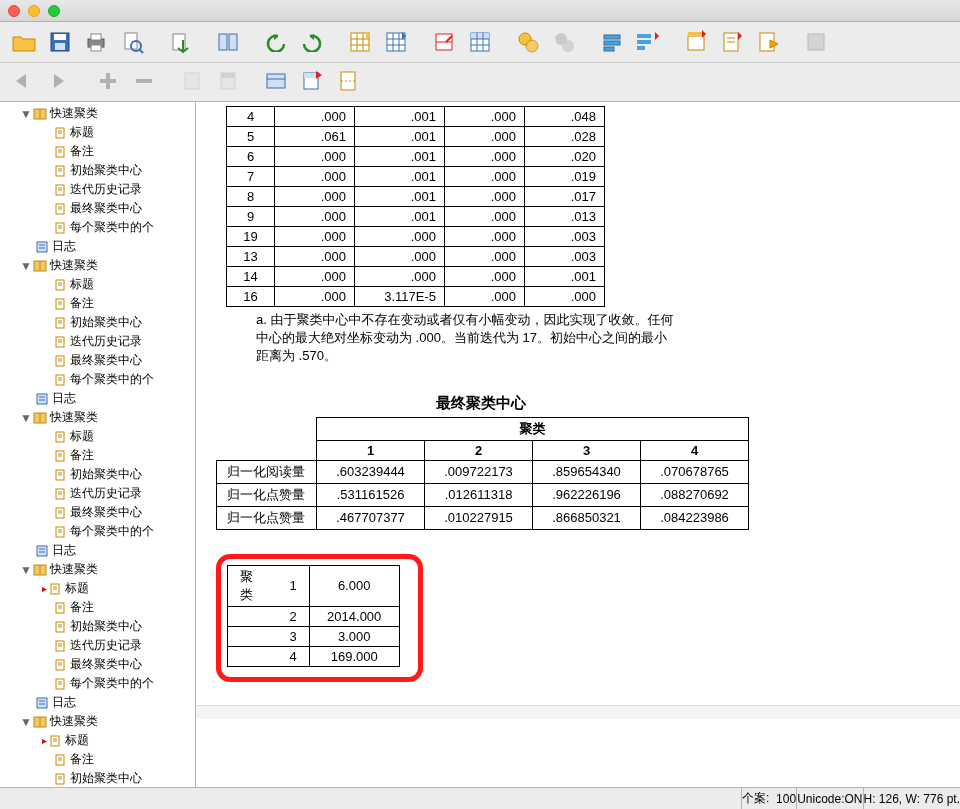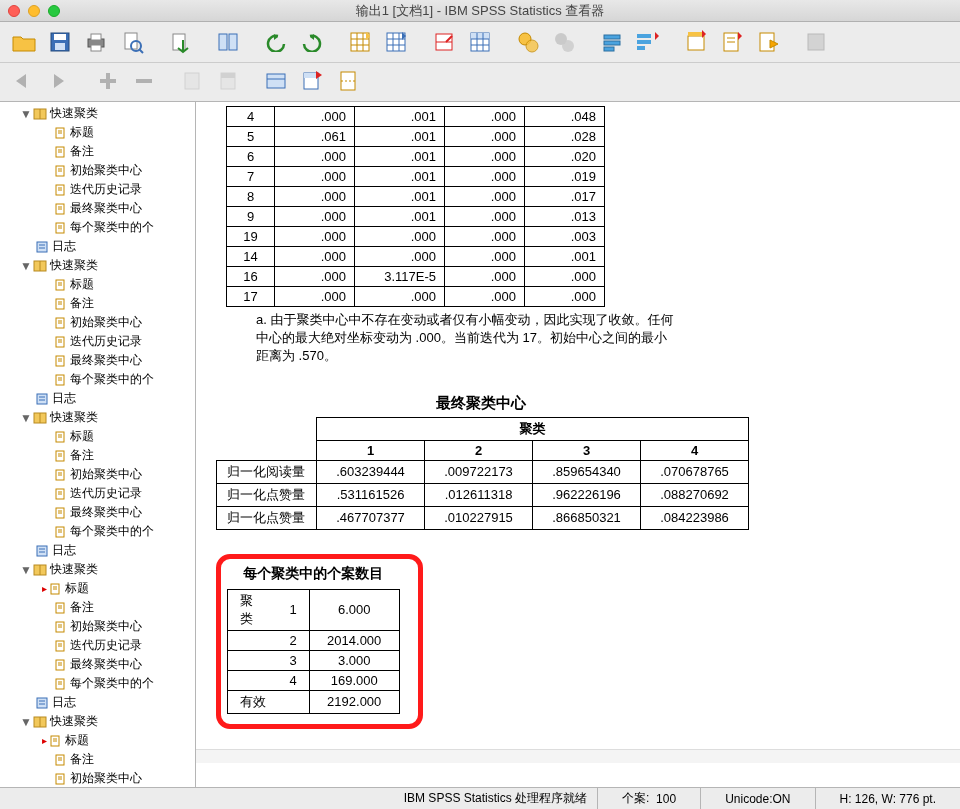--- a/index.html
+++ b/index.html
@@ -39,36 +39,35 @@
   .highlight-wrap { display:inline-block; border:5px solid #ff1a1a; border-radius:14px; padding:6px 18px 10px 6px; margin-top:24px; }
   .cases-title { font-family:"SimSun","Songti SC",serif; font-weight:bold; font-size:14px; text-align:center; margin-bottom:6px;}
   table.cases { border-collapse:collapse; font-family:Arial,sans-serif; font-size:13px;}
   table.cases td { border:1px solid #000; padding:2px 12px; }
   table.cases td.lab { font-family:"SimSun","Songti SC",serif; text-align:left;}
   table.cases td.num { text-align:center; font-variant-numeric:tabular-nums;}
   table.cases td.idx { text-align:center; border-left:none;}
   table.cases td.lab0 { border-right:none;}
   .statusbar { height:22px; background:#ececec; border-top:1px solid #b5b5b5; display:flex; align-items:center; font-size:12px; }
   .statusbar .spacer { flex:1; }
-  .statusbar .cell { padding:0 24px; border-left:1px solid #b5b5b5; height:100%; display:flex; align-items:center;}
+  .statusbar .cell { padding:0 0; border-left:1px solid #b5b5b5; height:100%; display:flex; align-items:center;}
   .statusbar .msg { padding:0 10px; }
   .scrollbar-h { height:14px; background:#f4f4f4; border-top:1px solid #ddd;}
 </style>
 </head>
 <body>
 
 <div class="window">
 
   <div class="titlebar">
     <div class="traffic">
       <div class="tl red"></div>
       <div class="tl yel"></div>
       <div class="tl grn"></div>
     </div>
-    <div class="titletext">输出1 [文档1] - IBM SPSS Statistics 查看器</div>
   </div>
 
   <div class="toolbar">
     <div class="tb-btn">
         <svg width="26" height="22">
           <path d="M2 6h8l2 2h12v12H2z" fill="#f7c244" stroke="#c58a00"></path>
         </svg>
       </div>
     <div class="tb-btn">
         <svg width="24" height="24">
@@ -684,37 +683,37 @@
                 <td style="width:80px">.013</td>
               </tr>
               <tr>
                 <td style="width:48px">19</td>
                 <td style="width:80px">.000</td>
                 <td style="width:90px">.000</td>
                 <td style="width:80px">.000</td>
                 <td style="width:80px">.003</td>
               </tr>
               <tr>
+                <td style="width:48px">13</td>
+                <td style="width:80px">.000</td>
+                <td style="width:90px">.000</td>
+                <td style="width:80px">.000</td>
+                <td style="width:80px">.003</td>
+              </tr>
+              <tr>
                 <td style="width:48px">14</td>
                 <td style="width:80px">.000</td>
                 <td style="width:90px">.000</td>
                 <td style="width:80px">.000</td>
                 <td style="width:80px">.001</td>
               </tr>
               <tr>
                 <td style="width:48px">16</td>
                 <td style="width:80px">.000</td>
                 <td style="width:90px">3.117E-5</td>
-                <td style="width:80px">.000</td>
-                <td style="width:80px">.000</td>
-              </tr>
-              <tr>
-                <td style="width:48px">17</td>
-                <td style="width:80px">.000</td>
-                <td style="width:90px">.000</td>
                 <td style="width:80px">.000</td>
                 <td style="width:80px">.000</td>
               </tr>
             </tbody>
         </table>
         <div class="footnote">
           <span>a.</span>
           <span>由于聚类中心中不存在变动或者仅有小幅变动，因此实现了收敛。任何中心的最大绝对坐标变动为 .000。当前迭代为 17。初始中心之间的最小距离为 .570。</span>
         </div>
 
@@ -753,21 +752,20 @@
                 <td>.467707377</td>
                 <td>.010227915</td>
                 <td>.866850321</td>
                 <td>.084223986</td>
               </tr>
             </tbody>
         </table>
 
         
         <div class="highlight-wrap">
-          <div class="cases-title">每个聚类中的个案数目</div>
           <table class="cases">
             <tbody id="cases-body">
                 <tr>
                   <td class="lab lab0" style="width:50px">聚类</td>
                   <td class="idx" style="width:30px">1</td>
                   <td class="num" style="width:90px">6.000</td>
                 </tr>
                 <tr>
                   <td class="lab lab0" style="width:50px"></td>
                   <td class="idx" style="width:30px">2</td>
@@ -776,35 +774,30 @@
                 <tr>
                   <td class="lab lab0" style="width:50px"></td>
                   <td class="idx" style="width:30px">3</td>
                   <td class="num" style="width:90px">3.000</td>
                 </tr>
                 <tr>
                   <td class="lab lab0" style="width:50px"></td>
                   <td class="idx" style="width:30px">4</td>
                   <td class="num" style="width:90px">169.000</td>
                 </tr>
-                <tr>
-                  <td class="lab" colspan="2">有效</td>
-                  <td class="num">2192.000</td>
-                </tr>
               </tbody>
           </table>
         </div>
 
       </div>
       <div class="scrollbar-h" style="position:sticky;bottom:0;"></div>
     </div>
   </div>
 
   <div class="statusbar">
     <div class="spacer"></div>
-    <div class="msg">IBM SPSS Statistics 处理程序就绪</div>
     <div class="cell">
       <span>个案:</span>&nbsp;&nbsp;<span>100</span>
     </div>
     <div class="cell">Unicode:ON</div>
     <div class="cell">H: 126, W: 776 pt.</div>
   </div>
 </div>
 
 </body></html>

